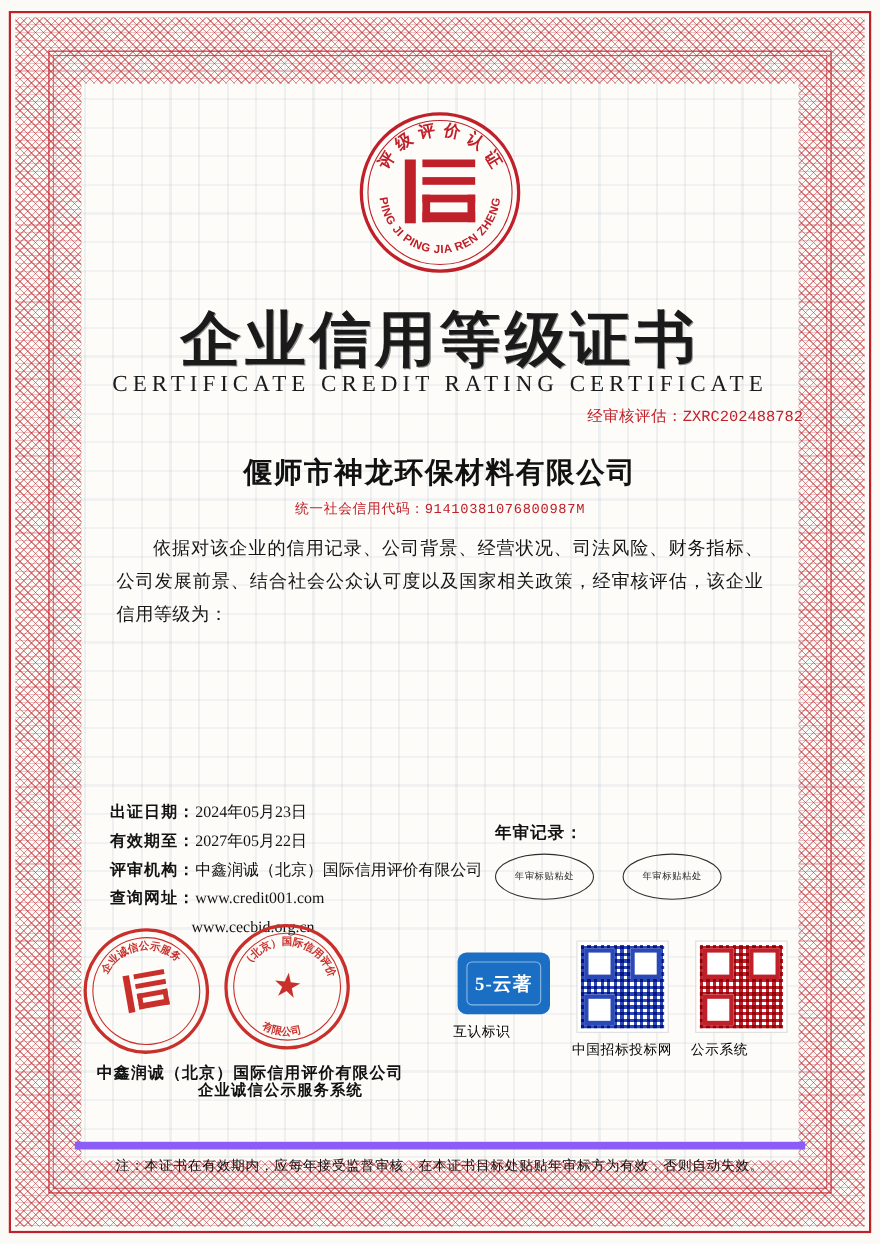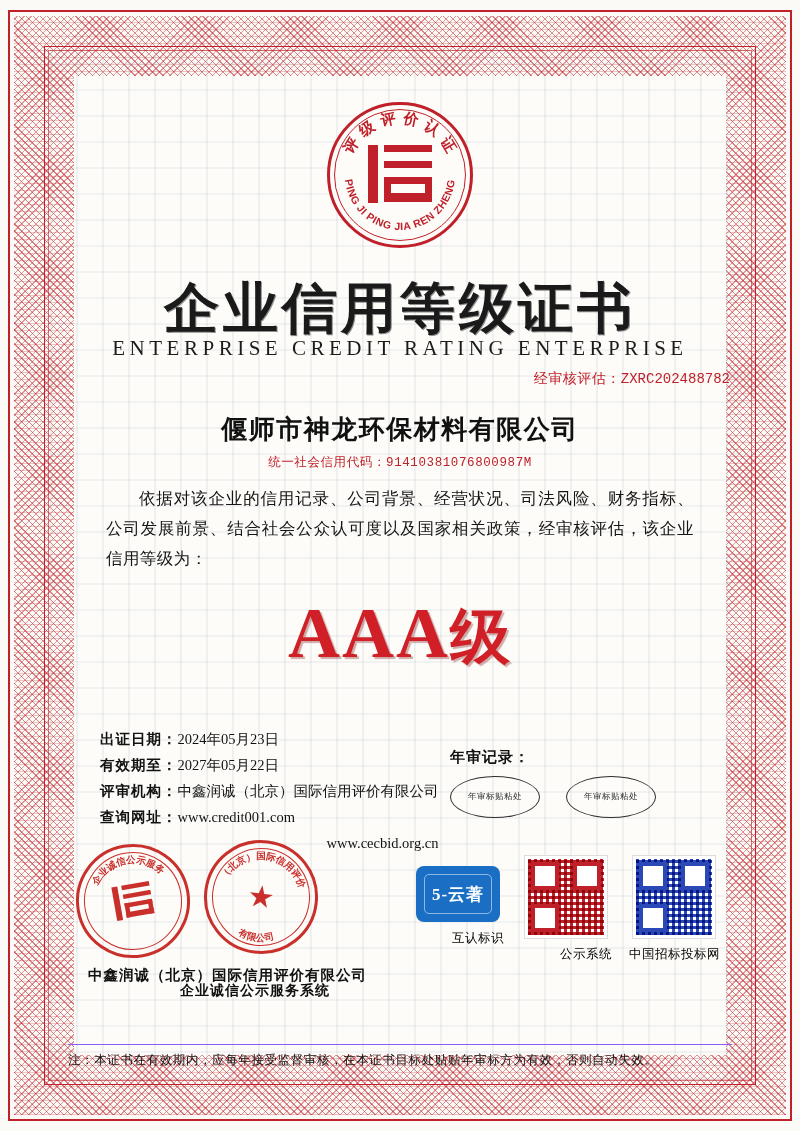--- a/index.html
+++ b/index.html
@@ -166,21 +166,21 @@
   .info{
     position:absolute;left:48px;top:672px;
     font-family:"Liberation Serif",serif;
     font-size:14.5px;
     color:#121212;
     line-height:26px;
   }
   .info .row{white-space:nowrap;}
   .info .lbl{font-weight:bold;letter-spacing:1px;}
   .info .url{font-family:"Liberation Serif",serif;}
-  .info .indent{padding-left:74px;text-align:right;}
+  .info .indent{padding-left:74px;}
 
   
   .annual{
     position:absolute;left:398px;top:694px;
     font-family:"Liberation Serif",serif;
     font-size:15px;
     font-weight:bold;
     color:#111;
     letter-spacing:1px;
   }
@@ -224,21 +224,21 @@
   .seal-caption2{
     position:absolute;left:36px;top:912px;
     font-family:"Liberation Serif",serif;font-size:14.5px;color:#111;font-weight:bold;letter-spacing:1px;
   }
 
   
   .strip{
     position:absolute;right:6px;top:802px;width:330px;height:120px;
     display:flex;align-items:flex-start;gap:16px;
   }
-  .strip-item{width:92px;text-align:right;}
+  .strip-item{width:92px;text-align:left;}
   .qr{
     width:76px;height:76px;margin:0 auto;
     background:
       repeating-linear-gradient(0deg,#111 0 3px,#fff 3px 6px),
       repeating-linear-gradient(90deg,#111 0 3px,#fff 3px 6px);
     background-blend-mode:multiply;
     border:3px solid #fff;
     outline:1px solid #ddd;
     position:relative;
   }
@@ -275,23 +275,23 @@
     font-family:"Liberation Serif",serif;
   }
   .yunzhu span{letter-spacing:1px;}
   .yunzhu::after{
     content:"";position:absolute;left:8px;top:8px;right:8px;bottom:8px;border:1px solid rgba(255,255,255,.5);border-radius:5px;
   }
 
   
   .note{
     position:absolute;left:16px;right:16px;bottom:8px;
-    border-top:1px solid #8b5cf6;
+    border-top:7px solid #8b5cf6;
     padding-top:7px;
-    text-align:left;
+    text-align:center;
     font-family:"Liberation Serif",serif;
     font-size:12.5px;
     color:#111;
     letter-spacing:.6px;
   }
 </style>
 </head>
 <body>
 
 <div class="page">
@@ -326,36 +326,33 @@
           <rect x="22" y="24" width="48" height="7" fill="#c0202a"></rect>
           <rect x="22" y="40" width="48" height="7" fill="#c0202a"></rect>
           <rect x="22" y="56" width="48" height="9" fill="#c0202a"></rect>
           <rect x="22" y="40" width="7" height="25" fill="#c0202a"></rect>
           <rect x="63" y="40" width="7" height="25" fill="#c0202a"></rect>
         </svg>
       </div>
     </div>
 
     <div class="title-cn">企业信用等级证书</div>
-    <div class="title-en">ENTERPRISE CREDIT RATING ENTERPRISE</div>
+    <div class="title-en">CERTIFICATE CREDIT RATING CERTIFICATE</div>
 
     <div class="cert-no">
       <span>经审核评估：</span><span class="val">ZXRC202488782</span>
     </div>
 
     <div class="company">偃师市神龙环保材料有限公司</div>
     <div class="usci">
       <span>统一社会信用代码：</span><span class="code">91410381076800987M</span>
     </div>
 
     <div class="para">依据对该企业的信用记录、公司背景、经营状况、司法风险、财务指标、公司发展前景、结合社会公众认可度以及国家相关政策，经审核评估，该企业信用等级为：</div>
 
-    <div class="grade">
-      <span>AAA</span><span class="suffix">级</span>
-    </div>
 
     <div class="info">
       <div class="row">
         <span class="lbl">出证日期：</span><span>2024年05月23日</span>
       </div>
       <div class="row">
         <span class="lbl">有效期至：</span><span>2027年05月22日</span>
       </div>
       <div class="row">
         <span class="lbl">评审机构：</span><span>中鑫润诚（北京）国际信用评价有限公司</span>
@@ -412,29 +409,29 @@
     <div class="seal-caption2">中鑫润诚（北京）国际信用评价有限公司</div>
 
     <div class="strip">
       <div class="strip-item">
         <div class="yunzhu">
           <span>5-云著</span>
         </div>
         <div class="strip-cap">互认标识</div>
       </div>
       <div class="strip-item">
+        <div class="qr blue">
+            <i></i>
+          </div>
+        <div class="strip-cap">中国招标投标网</div>
+      </div>
+      <div class="strip-item">
         <div class="qr red">
             <i></i>
           </div>
         <div class="strip-cap">公示系统</div>
       </div>
-      <div class="strip-item">
-        <div class="qr blue">
-            <i></i>
-          </div>
-        <div class="strip-cap">中国招标投标网</div>
-      </div>
     </div>
 
     <div class="note">注：本证书在有效期内，应每年接受监督审核，在本证书目标处贴贴年审标方为有效，否则自动失效。</div>
 
   </div>
 </div>
 
 </body></html>

